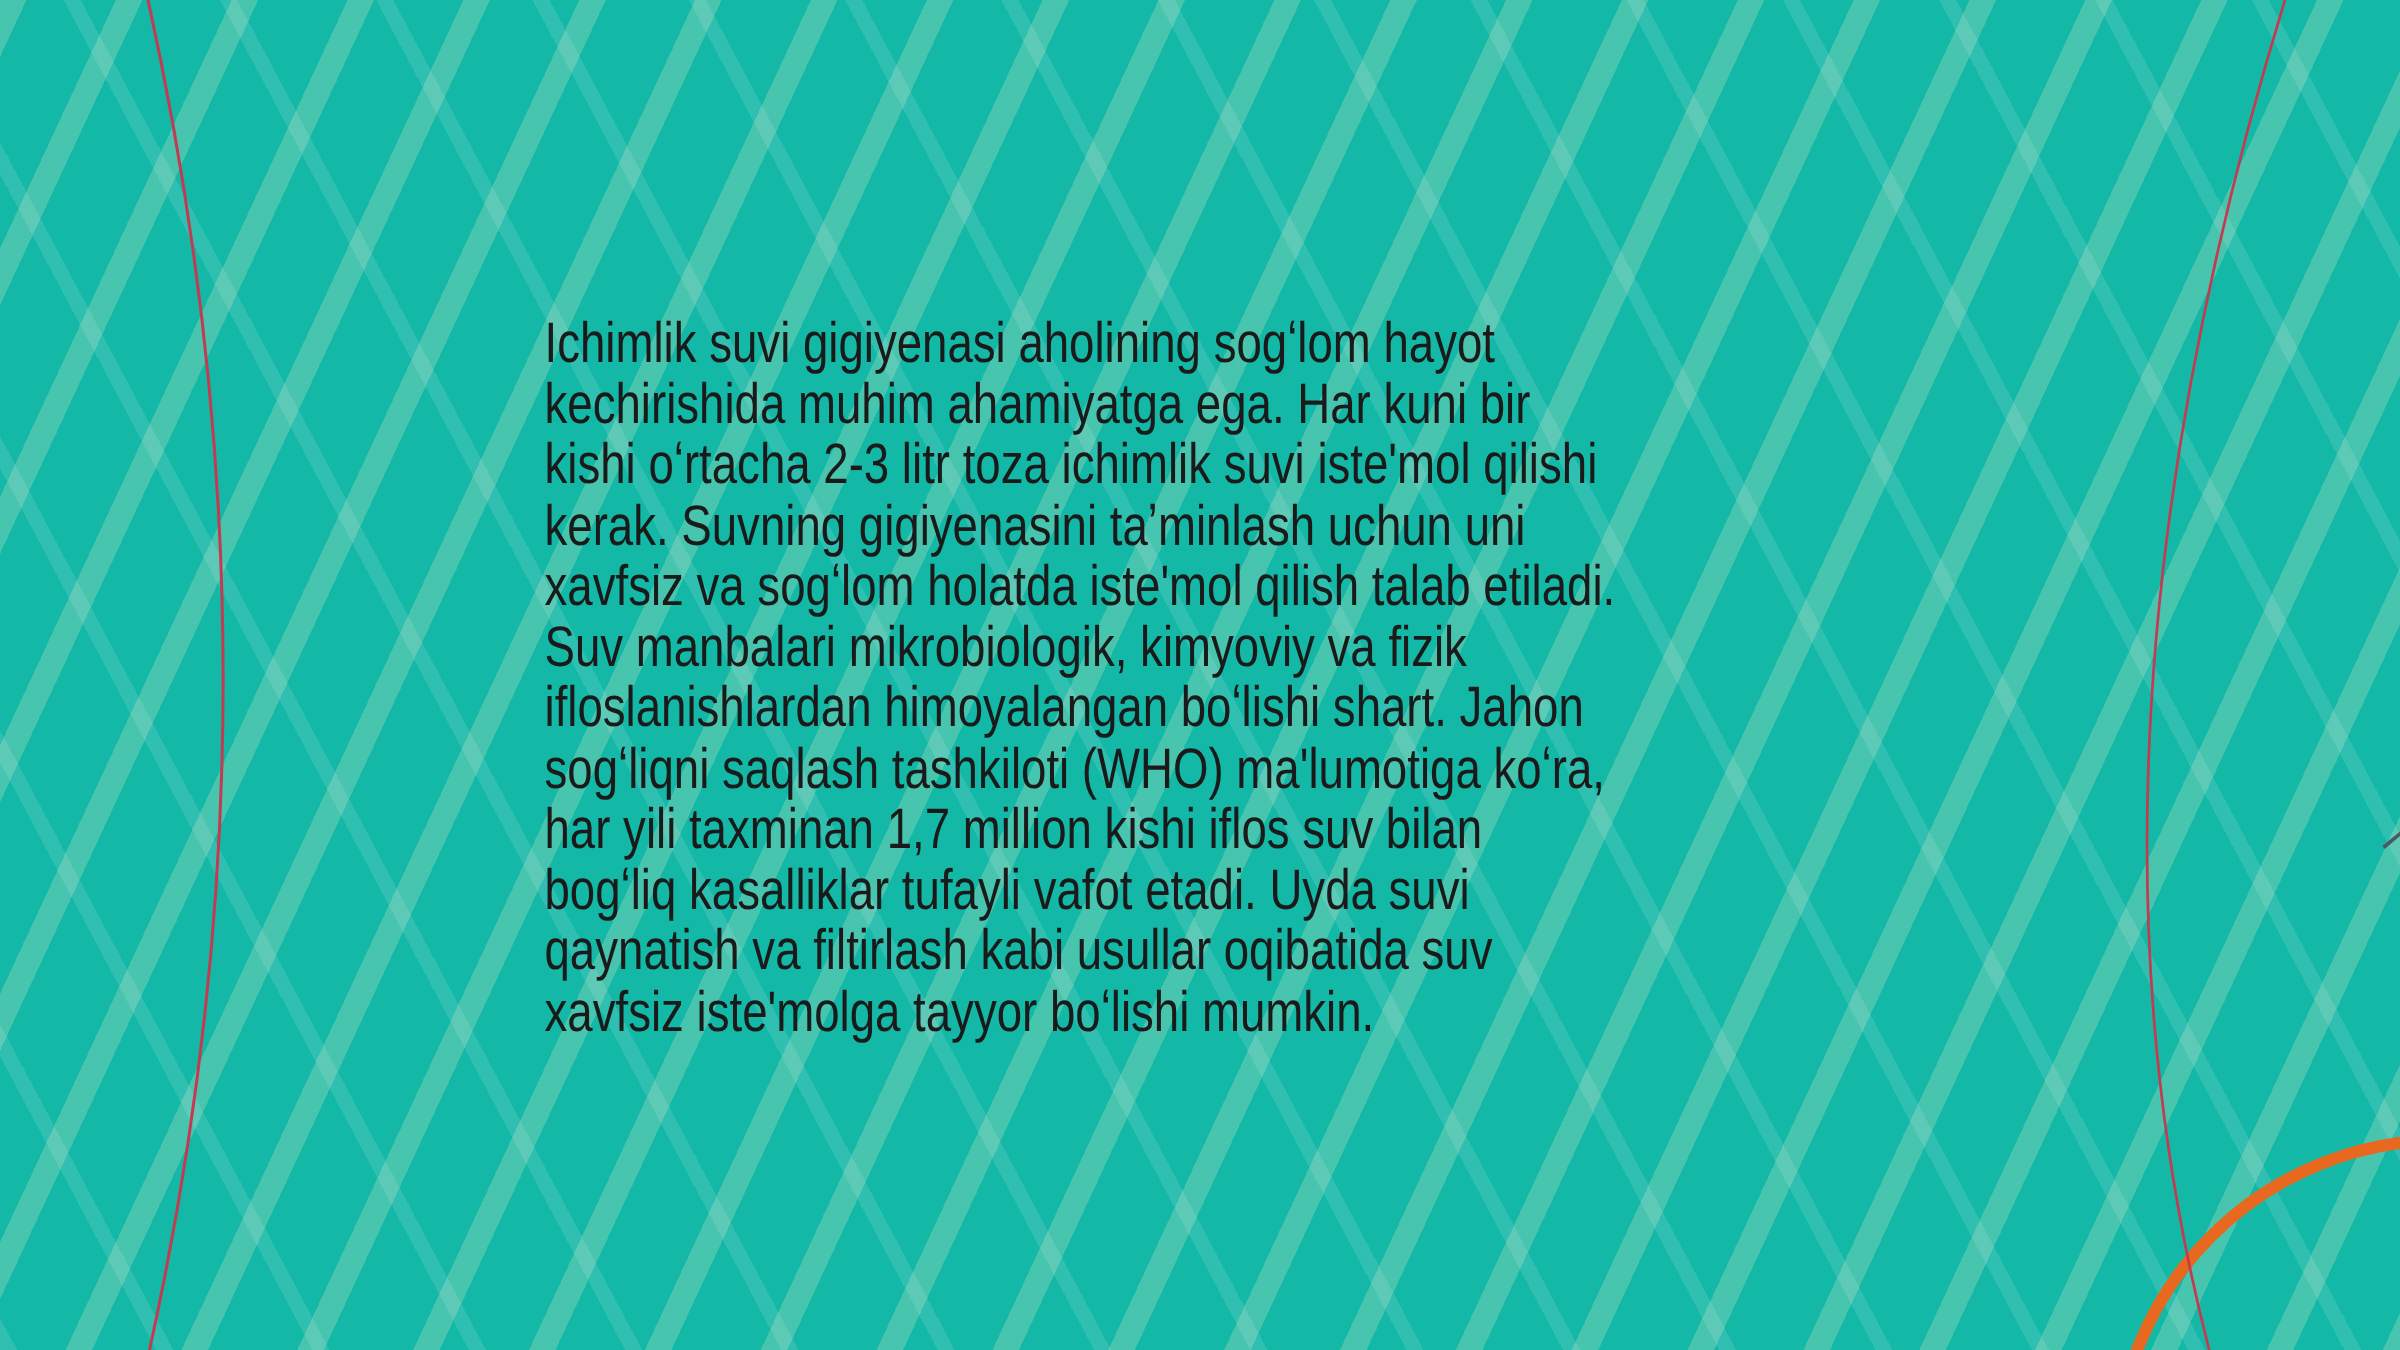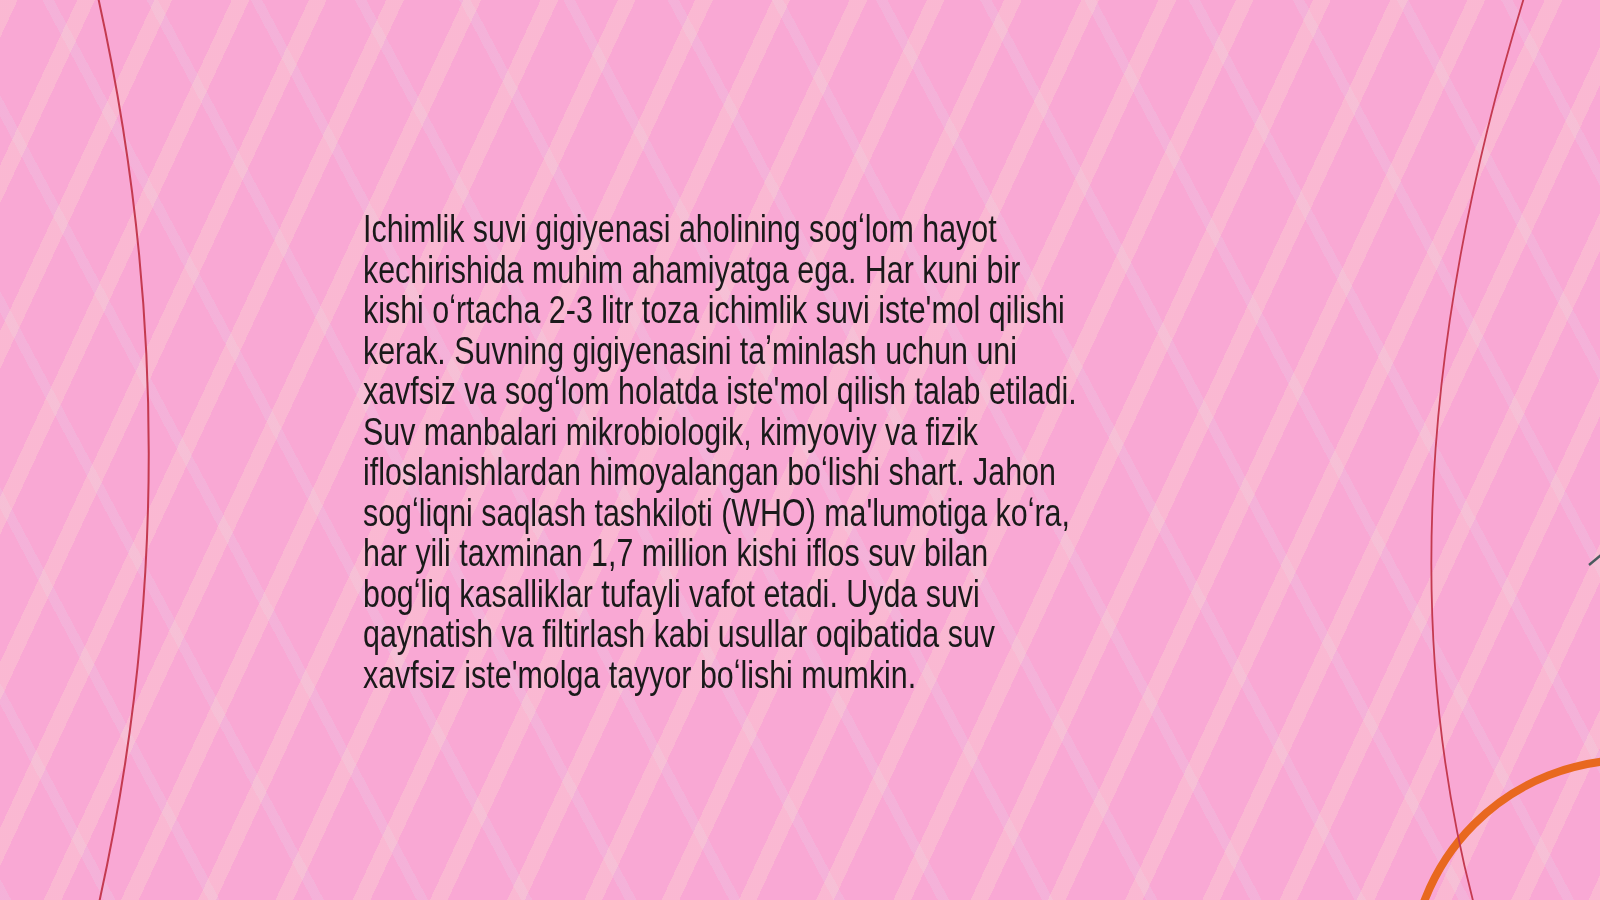--- a/index.html
+++ b/index.html
@@ -5,21 +5,21 @@
   html, body {
     margin: 0;
     padding: 0;
     background: #e9e9e9;
   }
   .slide {
     position: relative;
     width: 1600px;
     height: 900px;
     overflow: hidden;
-    background: #f9a8d4;
+    background: #14b8a6;
     font-family: "Liberation Sans", "DejaVu Sans", sans-serif;
   }
   
   .texture {
     position: absolute;
     inset: 0;
     background:
       repeating-linear-gradient(115deg,
         rgba(255, 242, 204, 0.22) 0px, rgba(255, 242, 204, 0.22) 16px,
         rgba(255, 255, 255, 0) 16px, rgba(255, 255, 255, 0) 70px),

